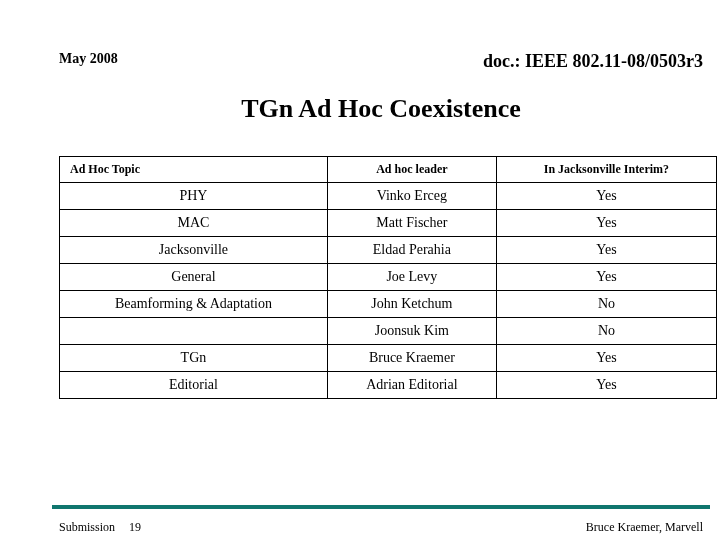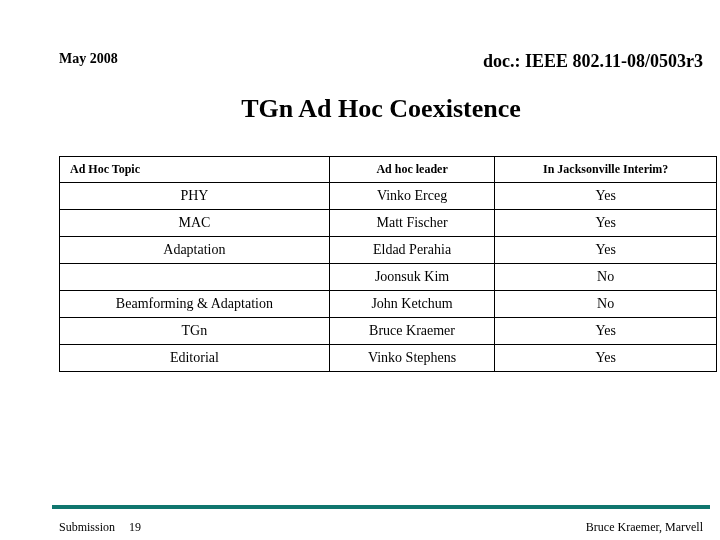--- a/index.html
+++ b/index.html
@@ -133,42 +133,47 @@
             <td>PHY</td>
             <td>Vinko Erceg</td>
             <td>Yes</td>
           </tr>
           <tr>
             <td>MAC</td>
             <td>Matt Fischer</td>
             <td>Yes</td>
           </tr>
           <tr>
-            <td>Adaptation</td>
+            <td>Jacksonville</td>
             <td>Eldad Perahia</td>
             <td>Yes</td>
           </tr>
           <tr>
-            <td></td>
-            <td>Joonsuk Kim</td>
-            <td>No</td>
+            <td>General</td>
+            <td>Joe Levy</td>
+            <td>Yes</td>
           </tr>
           <tr>
             <td>Beamforming &amp; Adaptation</td>
             <td>John Ketchum</td>
+            <td>No</td>
+          </tr>
+          <tr>
+            <td></td>
+            <td>Joonsuk Kim</td>
             <td>No</td>
           </tr>
           <tr>
             <td>TGn</td>
             <td>Bruce Kraemer</td>
             <td>Yes</td>
           </tr>
           <tr>
             <td>Editorial</td>
-            <td>Vinko Stephens</td>
+            <td>Adrian Editorial</td>
             <td>Yes</td>
           </tr>
         </tbody>
     </table>
   </div>
 
   <div class="footer">
     <span>Submission</span>
     <span class="footer-center">19</span>
     <span>Bruce Kraemer, Marvell</span>

